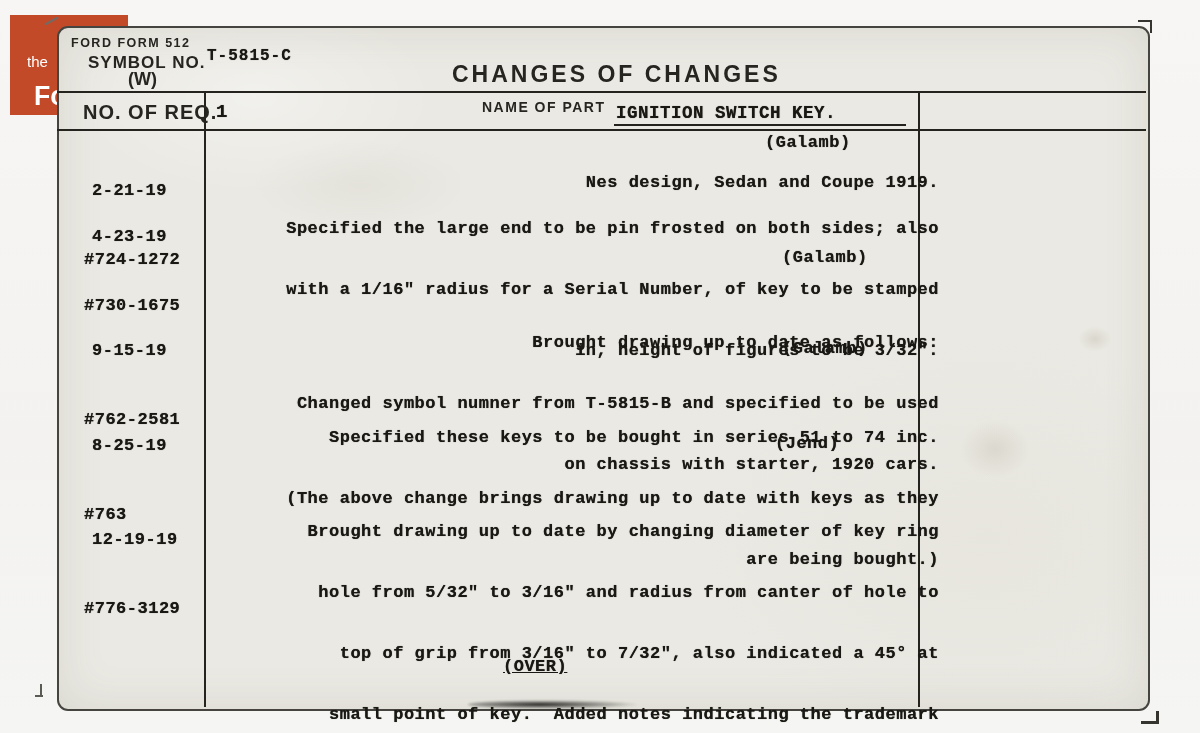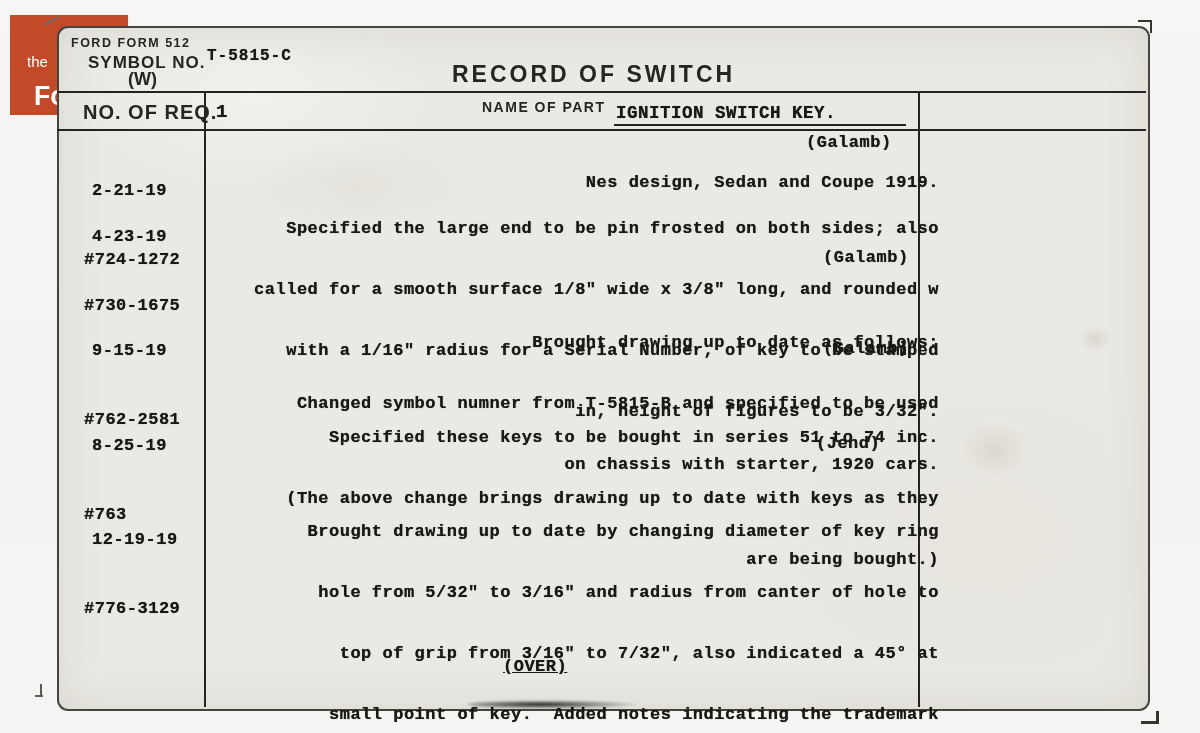--- a/index.html
+++ b/index.html
@@ -27,21 +27,21 @@
   .tw {
     position:absolute; font-family:"Liberation Mono","DejaVu Sans Mono",monospace;
     font-weight:bold; color:#191813; letter-spacing:.5px; white-space:pre;
     text-shadow:0 0 .7px rgba(25,22,16,.85);
   }
   .dates { font-size:17px; line-height:23px; }
   .dates .dt { padding-left:8px; height:23px; }
   .dates .rq { height:23px; }
   .etext { font-size:17px; width:710px; }
   .etext .ln { height:23px; line-height:23px;text-align:right; }
-  .sig { position:absolute;margin-left:41px; }
+  .sig { position:absolute; }
 
   
   .logo { position:absolute; left:10px; top:15px; width:118px; height:100px; background:#c34a28; color:#ffffff; }
   .logo .l-the  { position:absolute; left:17px; top:38px; font-size:15px; font-weight:normal; }
   .logo .l-henry{ position:absolute; left:49px; top:49px; font-size:20px; font-weight:bold; letter-spacing:-.5px; transform:scaleX(.95); transform-origin:left; }
   .logo .l-ford { position:absolute; left:24px; top:65px; font-size:28px; font-weight:bold; transform:scaleX(.95); transform-origin:left; }
 
   
   .smudge {
     position:absolute; left:468px; top:700px; width:170px; height:9px; border-radius:50%;
@@ -65,21 +65,21 @@
 
   <div class="stain" style="left:960px; top:420px; width:70px; height:58px; background:radial-gradient(rgba(150,140,112,.16), rgba(150,140,112,0) 70%);"></div>
   <div class="stain" style="left:1078px; top:326px; width:34px; height:26px; background:radial-gradient(rgba(150,140,112,.20), rgba(150,140,112,0) 70%);"></div>
   <div class="stain" style="left:250px; top:140px; width:220px; height:90px; background:radial-gradient(rgba(140,132,110,.07), rgba(140,132,110,0) 70%);"></div>
   <div class="scratch"></div>
 
   <div class="print" style="left:71px; top:36px; font-size:12.5px; letter-spacing:1.5px;">FORD FORM 512</div>
   <div class="print" style="left:88px; top:53px; font-size:17px; letter-spacing:1px;">SYMBOL NO.</div>
   <div class="print" style="left:128px; top:69px; font-size:18px;">(W)</div>
   <div class="tw" style="left:207px; top:47px; font-size:16px; letter-spacing:1px;">T-5815-C</div>
-  <div class="print" style="left:452px; top:61px; font-size:23px; letter-spacing:3px;">RECORD OF SWITCH</div>
+  <div class="print" style="left:452px; top:61px; font-size:23px; letter-spacing:3px;">CHANGES OF CHANGES</div>
 
   <div class="hline" style="left:57px; top:91px; width:1089px; height:2px;"></div>
   <div class="hline" style="left:57px; top:129px; width:1089px; height:2px;"></div>
   <div class="vline" style="left:204px; top:91px; width:2px; height:616px;"></div>
   <div class="vline" style="left:918px; top:91px; width:2px; height:616px;"></div>
 
   <div class="print" style="left:83px; top:101px; font-size:20px; letter-spacing:1px;">NO. OF REQ.</div>
   <div class="tw" style="left:216px; top:101px; font-size:19px;">1</div>
   <div class="print" style="left:482px; top:99px; font-size:14px; letter-spacing:1.5px;">NAME OF PART</div>
   <div class="tw" style="left:616px; top:103px; font-size:17.5px;">IGNITION SWITCH KEY.</div>
@@ -93,21 +93,20 @@
     <div class="ln">Nes design, Sedan and Coupe 1919.</div>
     <span class="sig" style="left:536px; top:0;">(Galamb)</span>
   </div>
 
   <div class="tw dates" style="left:84px; top:179px;">
     <div class="dt">4-23-19</div>
     <div class="rq">#730-1675</div>
   </div>
   <div class="tw etext" style="left:229px; top:179px;">
     <div class="ln">Specified the large end to be pin frosted on both sides; also</div>
-    <div class="ln">called for a smooth surface 1/8" wide x 3/8" long, and rounded w</div>
     <div class="ln">with a 1/16" radius for a Serial Number, of key to be stamped</div>
     <div class="ln">in, height of figures to be 3/32".</div>
     <span class="sig" style="left:553px; top:69px;">(Galamb)</span>
   </div>
 
   <div class="tw dates" style="left:84px; top:293px;">
     <div class="dt">9-15-19</div>
     <div class="rq">#762-2581</div>
   </div>
   <div class="tw etext" style="left:229px; top:293px;">

